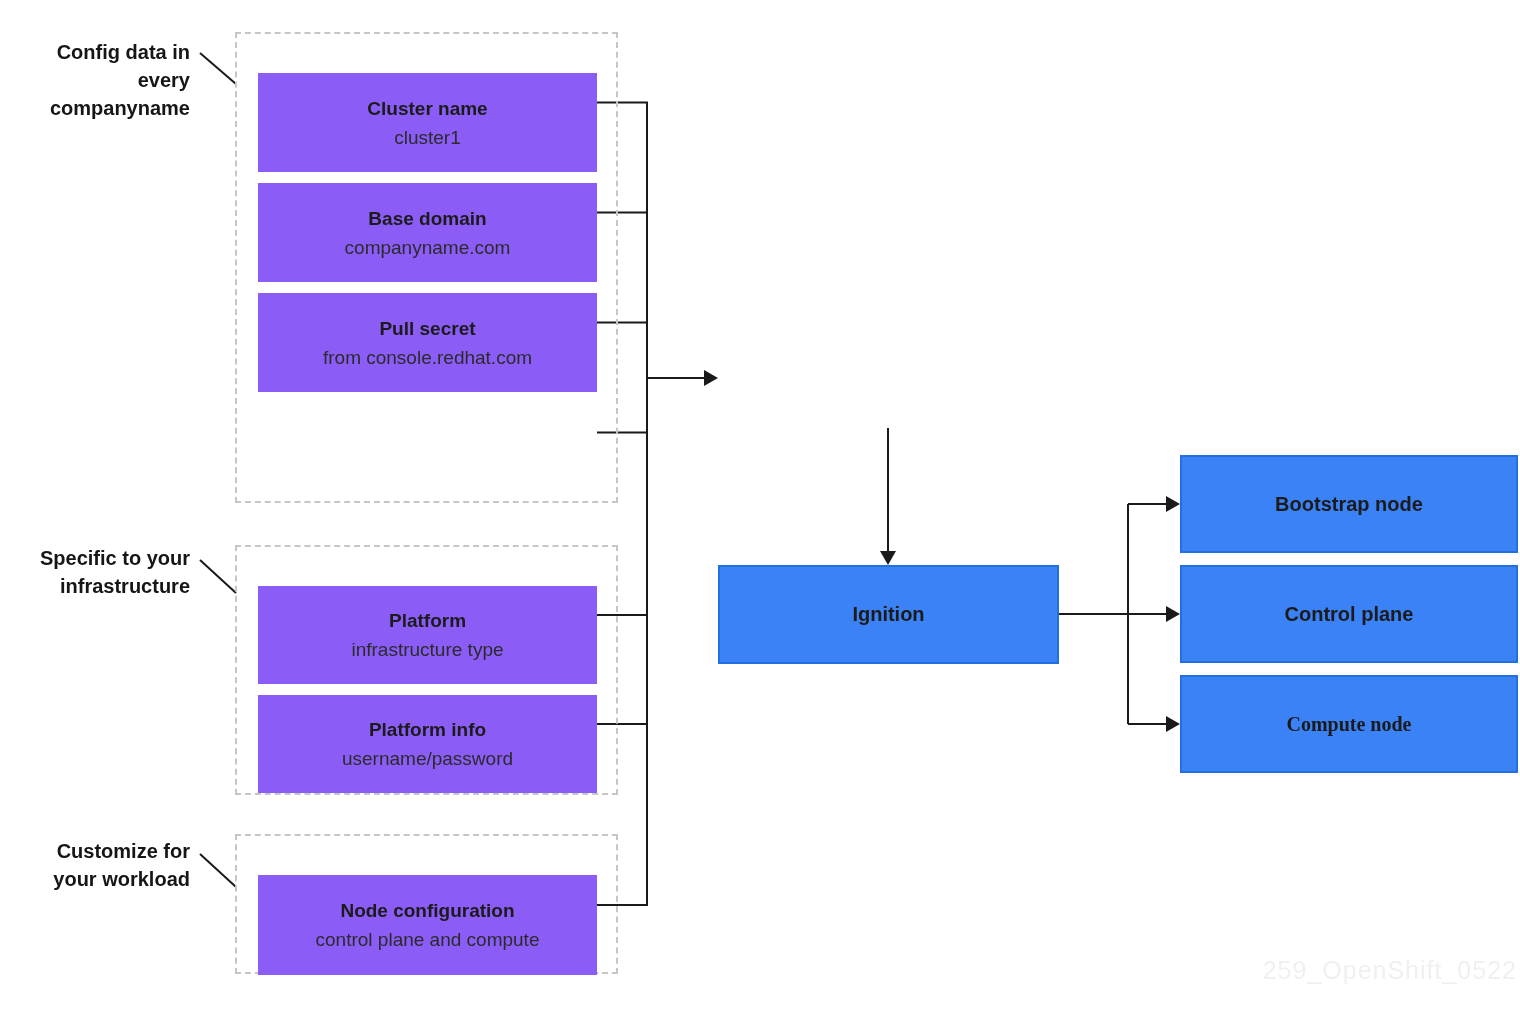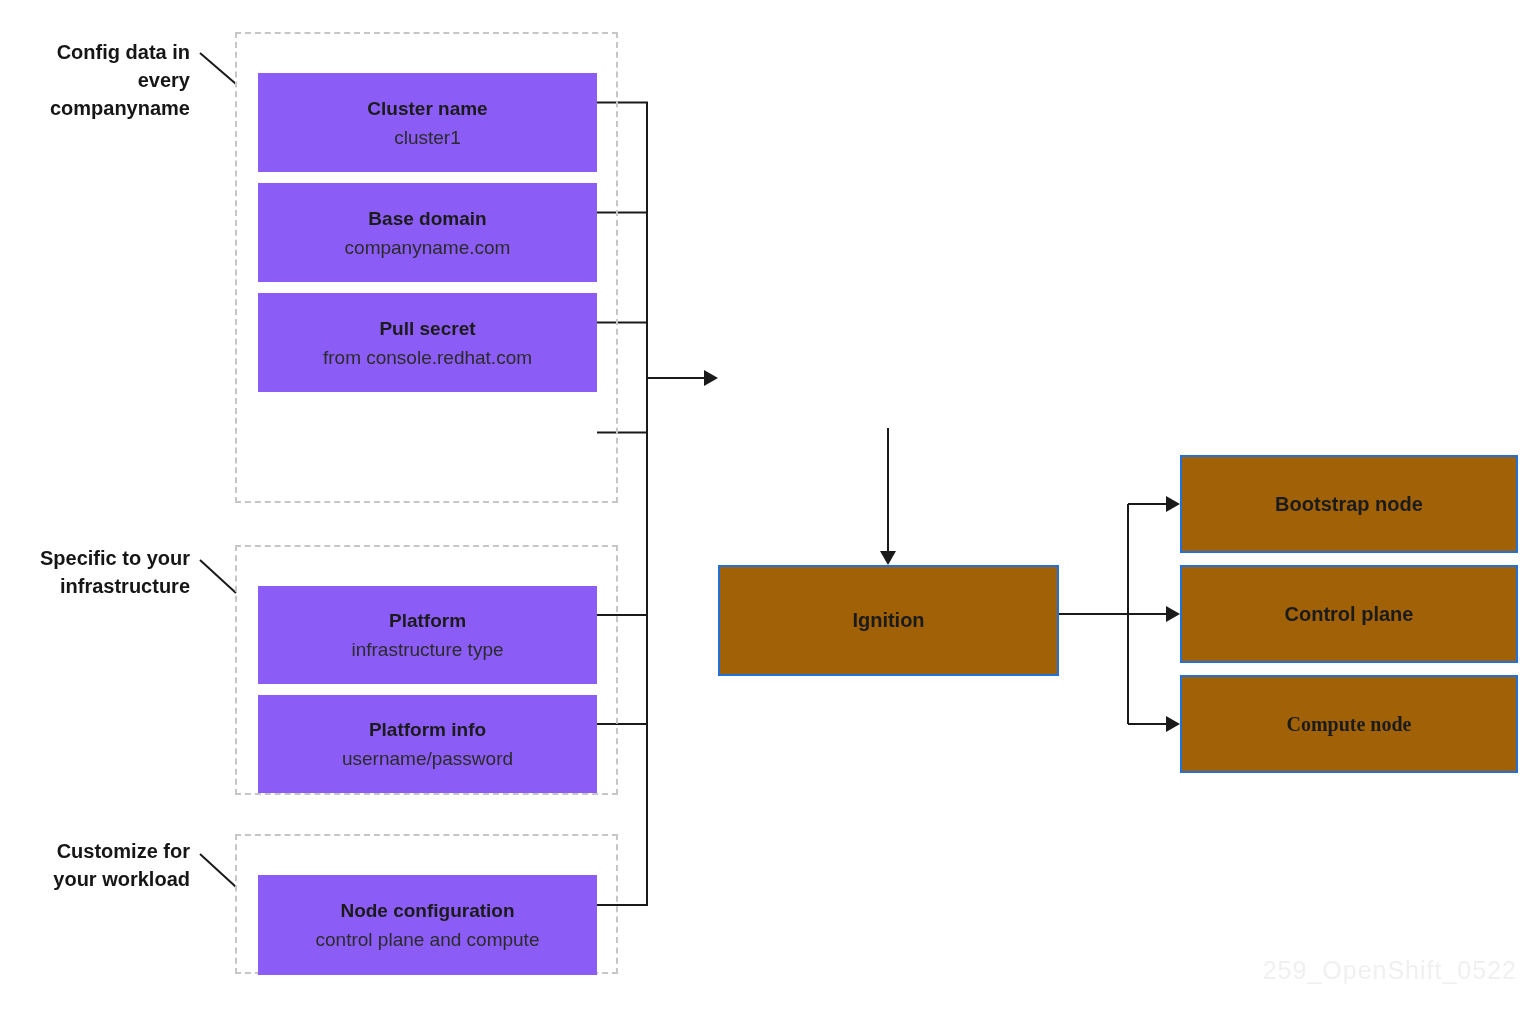--- a/index.html
+++ b/index.html
@@ -44,26 +44,26 @@
 
   .blue-box {
     position:absolute; left:718px; top:329px; width:341px; height:99px;
     background:#0a66c9;
     color:#ffffff;
     display:flex; align-items:center; justify-content:center;
     font-size:20px; font-weight:600;
   }
   .outline-box {
     position:absolute;
-    background:#a16207;
+    background:#3b82f6;
     border:2px solid #2170dd;
     display:flex; align-items:center; justify-content:center;
     font-size:20px; font-weight:600; color:#1b1b1b;
   }
-  .ignition { left:718px; top:565px; width:341px; height:111px; }
+  .ignition { left:718px; top:565px; width:341px; height:99px; }
   .n1 { left:1180px; top:455px; width:338px; height:98px; }
   .n2 { left:1180px; top:565px; width:338px; height:98px; }
   .n3 { left:1180px; top:675px; width:338px; height:98px;font-family:Liberation Serif, serif; }
 
   .side-label {
     position:absolute; left:0; width:190px;
     text-align:right;
     font-size:20px; font-weight:bold; color:#161616;
     line-height:28px;
   }

